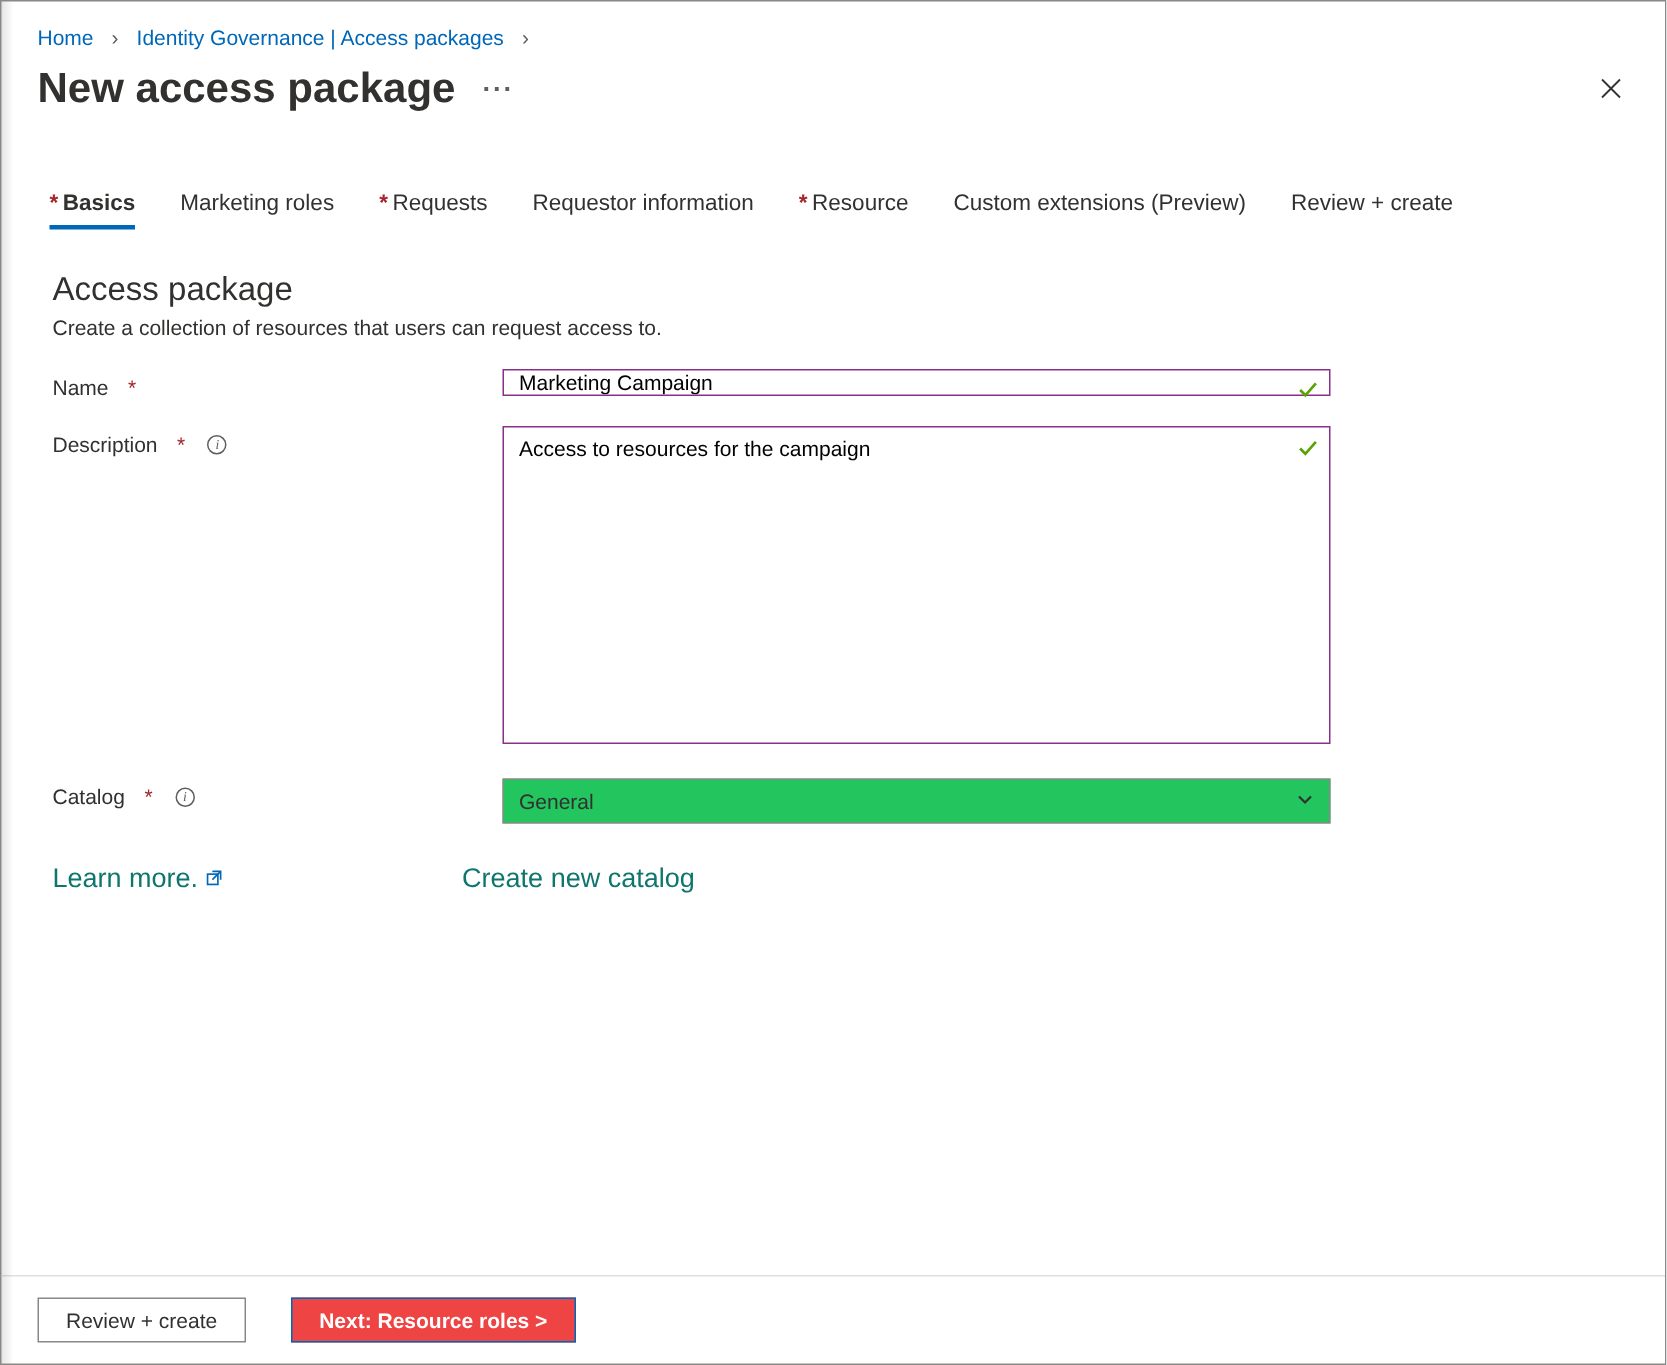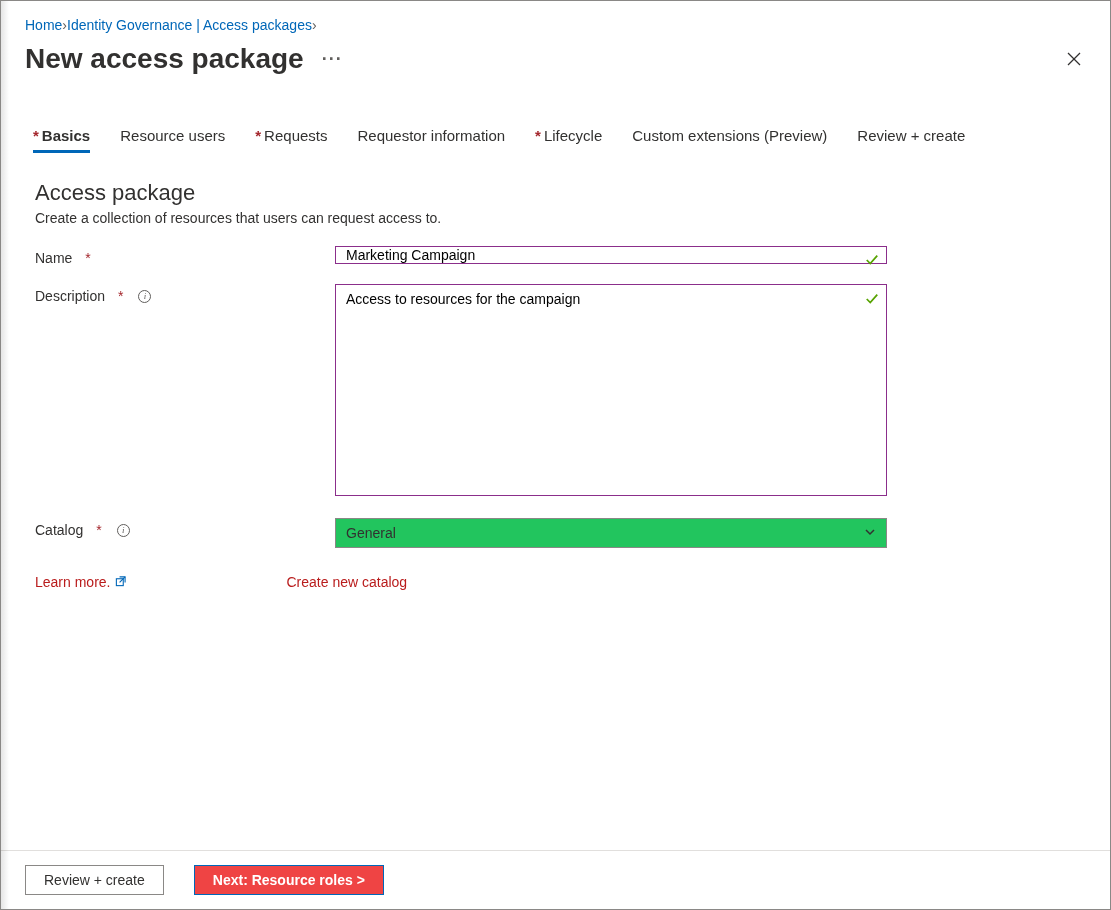--- a/index.html
+++ b/index.html
@@ -1,21 +1,21 @@
 <!DOCTYPE html>
 <html><head>
 <meta charset="utf-8">
 <style>
   * { box-sizing: border-box; }
   html, body { margin: 0; padding: 0; font-family: "Segoe UI", -apple-system, BlinkMacSystemFont, sans-serif; color: #323130; background: #fff; }
   .frame { width: 1111px; height: 910px; border: 1px solid #8a8886; position: relative; background: #fff; display: flex; flex-direction: column; }
   .content-top { padding: 16px 24px 0 24px; flex: 1; overflow: hidden; position: relative; }
 
   
-  .breadcrumb { display: flex; align-items: center; gap: 0; font-size: 14px; margin-bottom: 10px; }
+  .breadcrumb { display: flex; align-items: center; gap: 12px; font-size: 14px; margin-bottom: 10px; }
   .breadcrumb a { color: #0067b8; text-decoration: none; }
   .breadcrumb .chev { color: #605e5c; font-size: 14px; line-height: 1; }
 
   
   .header-row { display: flex; align-items: center; justify-content: space-between; margin-bottom: 52px; }
   .page-title { font-size: 28px; font-weight: 600; margin: 0; display: flex; align-items: center; gap: 18px; }
   .overflow-dots { font-size: 18px; color: #605e5c; cursor: pointer; letter-spacing: 1px; }
   .close-btn { cursor: pointer; display:flex; align-items:center; justify-content:center; width:24px; height:24px; }
   .close-btn svg { width: 14px; height: 14px; stroke: #323130; stroke-width: 1.2; }
 
@@ -42,21 +42,21 @@
   .text-area { width: 100%; height: 212px; padding: 6px 30px 6px 10px; font-size: 14px; font-family: inherit; border: 1px solid #8b2e8b; background: #fff; resize: none; }
   .check-icon { position: absolute; right: 8px; top: 7px; pointer-events: none; }
   .check-icon svg { width: 14px; height: 14px; stroke: #57a300; stroke-width: 2; fill: none; }
   .text-area + .check-icon { top: 8px; }
 
   .select-box { width: 100%; height: 30px; border: 1px solid #8a8886; display: flex; align-items: center; justify-content: space-between; padding: 0 10px; font-size: 14px; cursor: pointer; background: #22c55e; }
   .select-box .chev-down svg { width: 12px; height: 12px; stroke: #323130; stroke-width: 1.5; fill: none; }
 
   
   .links-row { display: flex; gap: 160px; padding-left: 10px; margin-top: 26px; }
-  .link { color: #b91c1c; text-decoration: none; font-size: 14px; cursor: pointer; display: inline-flex; align-items: center; gap: 5px; }
+  .link { color: #0f766e; text-decoration: none; font-size: 18px; cursor: pointer; display: inline-flex; align-items: center; gap: 5px; }
   .ext-icon svg { width: 11px; height: 11px; stroke: #0067b8; stroke-width: 1.2; fill: none; }
 
   
   .footer { border-top: 1px solid #e1dfdd; padding: 14px 24px; display: flex; gap: 30px; }
   .btn { font-size: 14px; font-family: inherit; height: 30px; padding: 0 18px; cursor: pointer; border: 1px solid #8a8886; background: #fff; color: #323130; }
   .btn-primary { background: #ef4444; border-color: #0067b8; color: #fff; font-weight: 600; }
 
   
   .frame::before {
     content: "";
@@ -92,32 +92,32 @@
           </svg>
       </div>
     </div>
 
     <div class="tabs">
       <div class="tab active">
         <span class="req">*</span>
         <span>Basics</span>
       </div>
       <div class="tab">
-        <span>Resource users</span>
+        <span>Marketing roles</span>
       </div>
       <div class="tab">
         <span class="req">*</span>
         <span>Requests</span>
       </div>
       <div class="tab">
         <span>Requestor information</span>
       </div>
       <div class="tab">
         <span class="req">*</span>
-        <span>Lifecycle</span>
+        <span>Resource</span>
       </div>
       <div class="tab">
         <span>Custom extensions (Preview)</span>
       </div>
       <div class="tab">
         <span>Review + create</span>
       </div>
     </div>
 
     <h2 class="section-title">Access package</h2>

